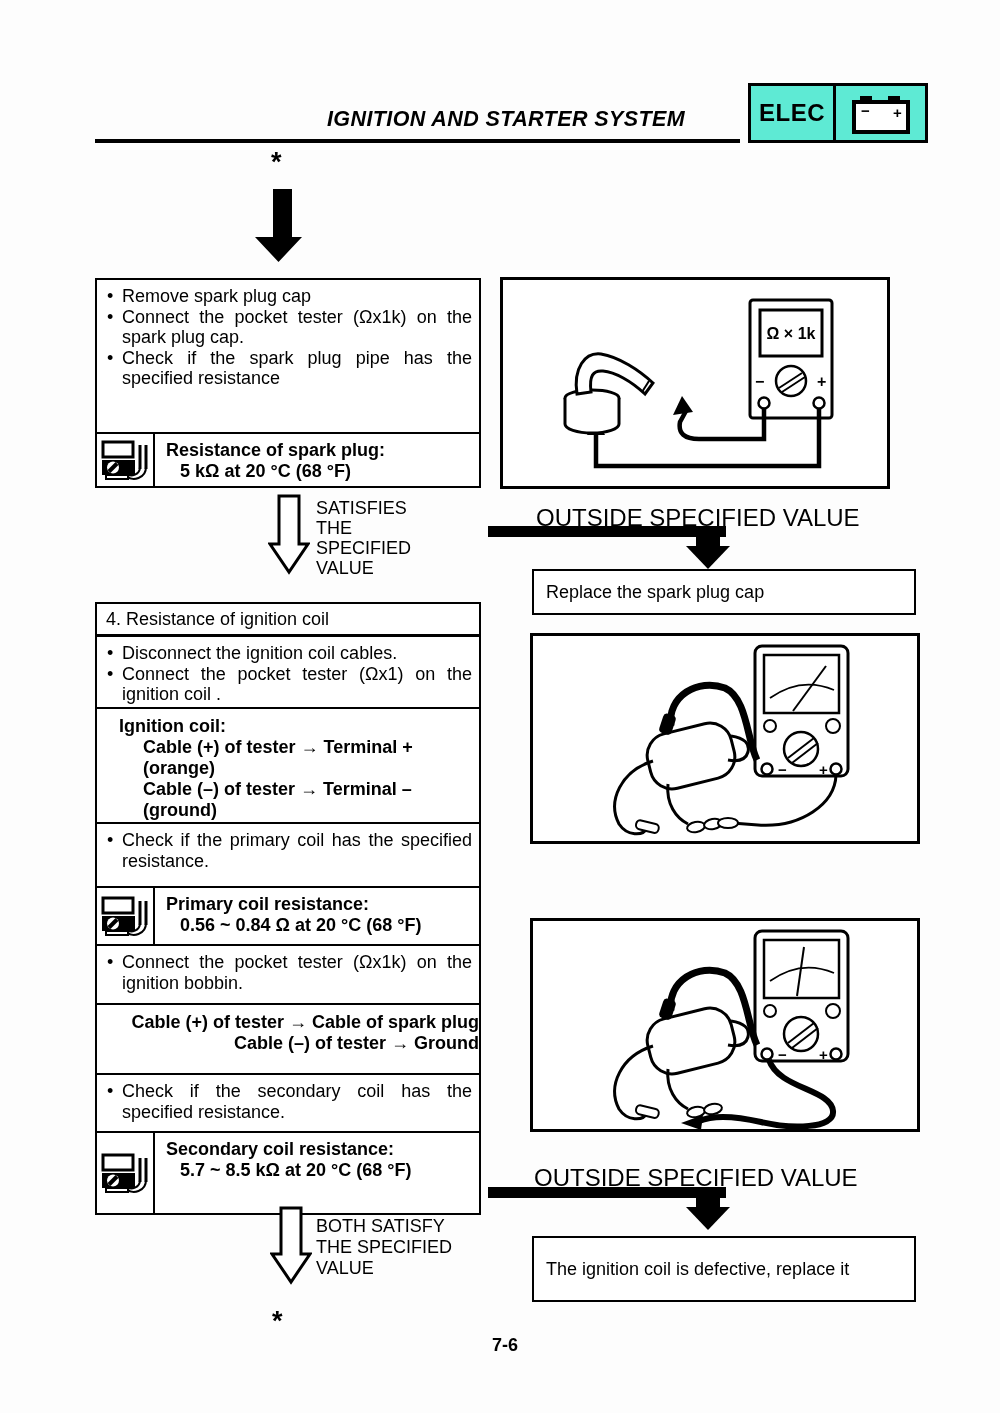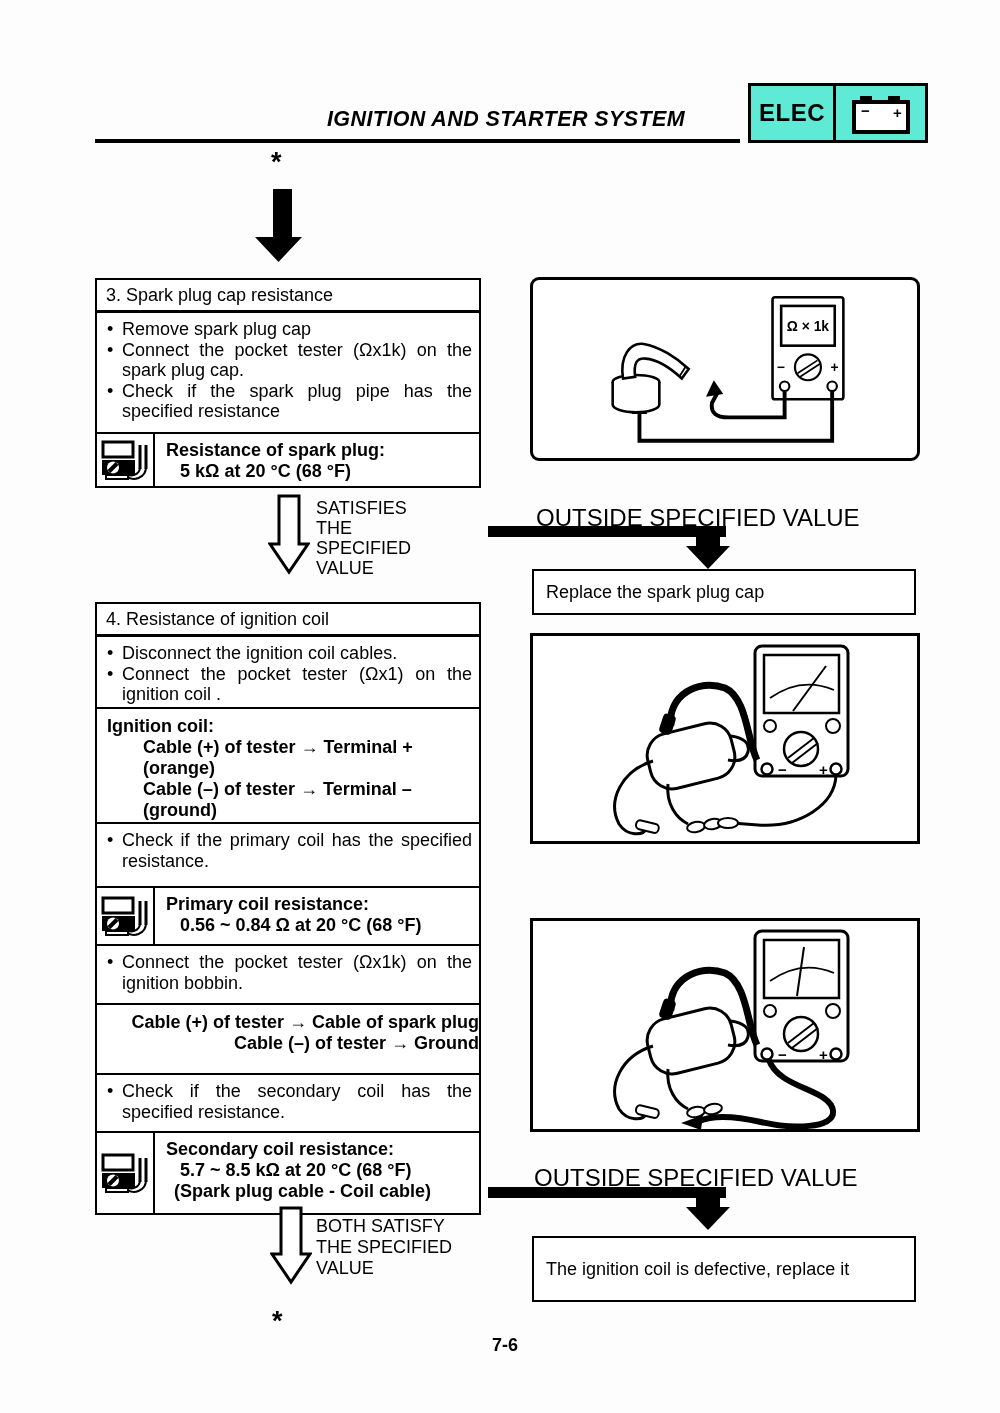--- a/index.html
+++ b/index.html
@@ -24,21 +24,21 @@
   .fbox { border: 2.5px solid #000; background: #fff; display: flex; flex-direction: column; }
   .sec-title { height: 33px; padding: 5px 0 0 9px; font-size: 18px; border-bottom: 3px solid #000; }
   .sec { border-bottom: 2px solid #000; }
   .sec.last { border-bottom: none; }
   .bullets { padding: 6px 5px 2px 7px; font-size: 18px; line-height: 20.5px; }
   .bullet { display: flex; }
   .bullet .dot { flex: 0 0 18px; padding-left: 3px; }
   .bullet .btext { flex: 1; text-align: justify; padding-right: 2px; }
 
   .boldsec { font-weight: bold; font-size: 18px; line-height: 21px; padding-top: 7px; }
-  .boldsec .t { padding-left: 10px; }
+  .boldsec .t { padding-left: 22px; }
   .boldsec .m { padding-left: 46px; padding-right: 4px; }
   .boldsec2 .m2 { padding-left: 22px; font-weight: bold; font-size: 18px; line-height: 21px; text-align: right; }
 
   .specrow { display: flex; }
   .spec-icon { flex: 0 0 58px; border-right: 2px solid #000; display: flex; align-items: center; justify-content: center; }
   .spec-text { flex: 1; font-weight: bold; font-size: 18px; line-height: 21px; padding: 6px 2px 4px 11px; }
   .spec-text .ind { padding-left: 14px; }
   .spec-text .ind2 { padding-left: 8px; }
 
   
@@ -71,21 +71,20 @@
       </svg>
     </div>
   </div>
 
   <div class="abs asterisk" style="left:271px; top:147px;">*</div>
   <svg class="abs" style="left:255px; top:189px;" width="48" height="74" viewBox="0 0 48 74">
     <polygon points="18,0 37,0 37,48 47,48 23.5,73 0,48 18,48" fill="#000"></polygon>
   </svg>
 
   <div class="abs fbox" style="left:95px; top:278px; width:386px; height:210px;">
-    <div class="sec-title">3. Spark plug cap resistance</div>
     <div class="bullets" style="flex:1;">
       <div class="bullet">
           <span class="dot">•</span>
           <span class="btext">Remove spark plug cap</span>
         </div>
       <div class="bullet">
           <span class="dot">•</span>
           <span class="btext">Connect the pocket tester (Ωx1k) on the spark plug cap.</span>
         </div>
       <div class="bullet">
@@ -107,21 +106,21 @@
           <path d="M45,28 C45,40 31,42 27,38" fill="none" stroke="#000" stroke-width="2"></path>
         </svg>
       </div>
       <div class="spec-text">
         <div>Resistance of spark plug:</div>
         <div class="ind">5 kΩ at 20 °C (68 °F)</div>
       </div>
     </div>
   </div>
 
-  <div class="abs diag" style="left:530px; top:277px; width:390px; height:184px;border-radius:9px;">
+  <div class="abs diag" style="left:500px; top:277px; width:390px; height:212px;">
     <svg viewBox="0 0 384 206">
       <rect x="247" y="20" width="82" height="118" rx="3" fill="#fff" stroke="#000" stroke-width="3"></rect>
       <rect x="257" y="30" width="62" height="46" fill="#fff" stroke="#000" stroke-width="3"></rect>
       <text x="288" y="59" text-anchor="middle" font-size="16" font-weight="bold">Ω × 1k</text>
       <circle cx="288" cy="101" r="15" fill="#fff" stroke="#000" stroke-width="2.5"></circle>
       <line x1="276" y1="108" x2="299" y2="93" stroke="#000" stroke-width="2"></line>
       <line x1="279" y1="112" x2="302" y2="97" stroke="#000" stroke-width="2"></line>
       <text x="252" y="107" font-size="16" font-weight="bold">−</text>
       <text x="314" y="107" font-size="16" font-weight="bold">+</text>
       <circle cx="261" cy="123" r="5.5" fill="#fff" stroke="#000" stroke-width="2.5"></circle>
@@ -226,21 +225,20 @@
           <rect x="5" y="36" width="22" height="4" fill="#fff" stroke="#000" stroke-width="2"></rect>
           <line x1="39" y1="6" x2="39" y2="30" stroke="#000" stroke-width="3"></line>
           <line x1="45" y1="6" x2="45" y2="30" stroke="#000" stroke-width="3"></line>
           <path d="M39,28 C39,36 30,38 26,35" fill="none" stroke="#000" stroke-width="2"></path>
           <path d="M45,28 C45,40 31,42 27,38" fill="none" stroke="#000" stroke-width="2"></path>
         </svg>
       </div>
       <div class="spec-text">
         <div>Secondary coil resistance:</div>
         <div class="ind">5.7 ~ 8.5 kΩ at 20 °C (68 °F)</div>
-        <div class="ind2">(Spark plug cable - Coil cable)</div>
       </div>
     </div>
   </div>
 
   <div class="abs diag" style="left:530px; top:633px; width:390px; height:211px;">
     <svg viewBox="0 0 384 205">
       <rect x="222" y="10" width="93" height="130" rx="7" fill="#fff" stroke="#000" stroke-width="3"></rect>
       <rect x="231" y="19" width="75" height="58" fill="#fff" stroke="#000" stroke-width="2.5"></rect>
       <path d="M237,62 Q268,40 301,54" fill="none" stroke="#000" stroke-width="1.8"></path>
       <line x1="260" y1="75" x2="293" y2="30" stroke="#000" stroke-width="2"></line>

